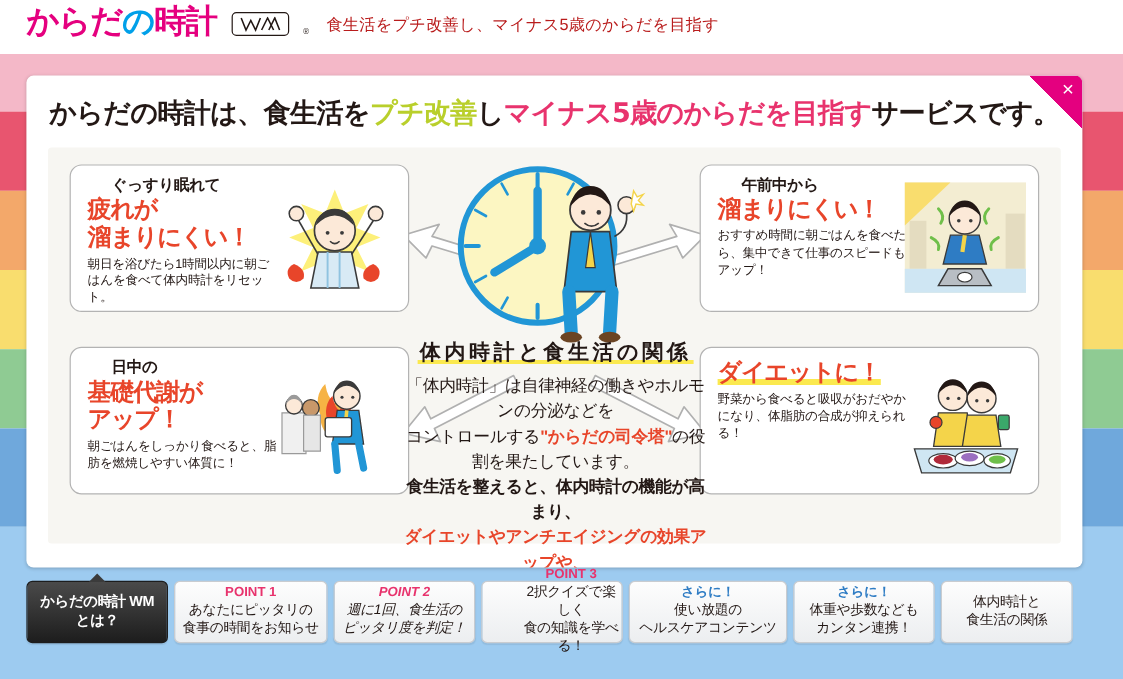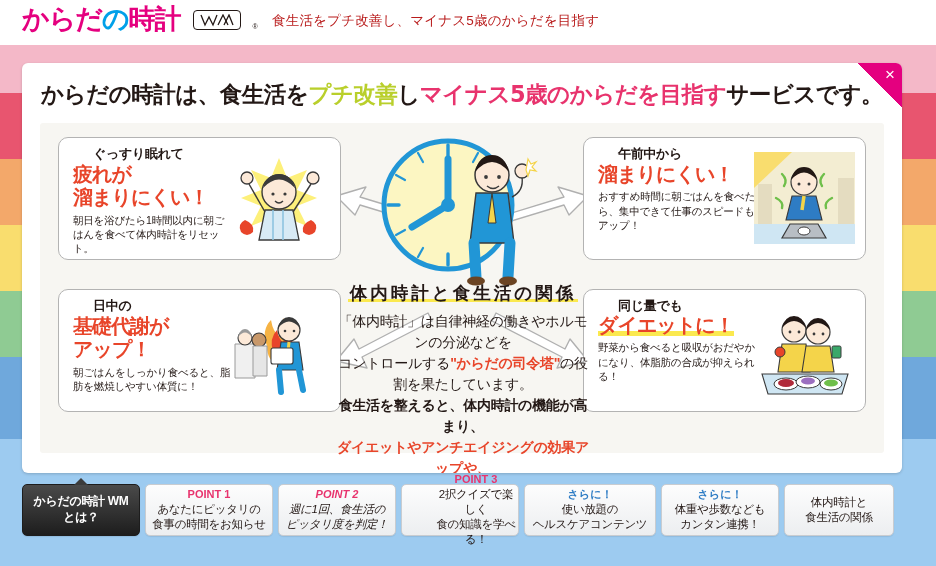--- a/index.html
+++ b/index.html
@@ -271,21 +271,20 @@
             <path d="M30 26 q6 6 2 12"></path>
               <path d="M72 26 q-6 6 -2 12"></path>
             <path d="M24 50 q8 4 6 10"></path>
               <path d="M80 50 q-8 4 -6 10"></path>
           </g>
         </svg>
       </div>
 
       <div class="card c-br">
         <div class="txt">
-          <div class="sub">同じ量でも</div>
           <div><span class="big ul">ダイエットに！</span></div>
           <div class="body">野菜から食べると吸収がおだやかになり、体脂肪の合成が抑えられる！</div>
         </div>
         <svg class="art" viewBox="0 0 105 100">
           <circle cx="42" cy="30" r="12" fill="#fce9d8" stroke="#3a3a3a" stroke-width="1.2"></circle>
           <path d="M30 28 q12 -14 24 0 q-3 -12 -12 -12 q-9 0 -12 12" fill="#231815"></path>
           <circle cx="38" cy="32" r="1.4" fill="#3a3a3a"></circle>
             <circle cx="47" cy="32" r="1.4" fill="#3a3a3a"></circle>
           <circle cx="66" cy="32" r="12" fill="#fce9d8" stroke="#3a3a3a" stroke-width="1.2"></circle>
           <path d="M54 30 q12 -14 24 0 q-3 -12 -12 -12 q-9 0 -12 12" fill="#231815"></path>

